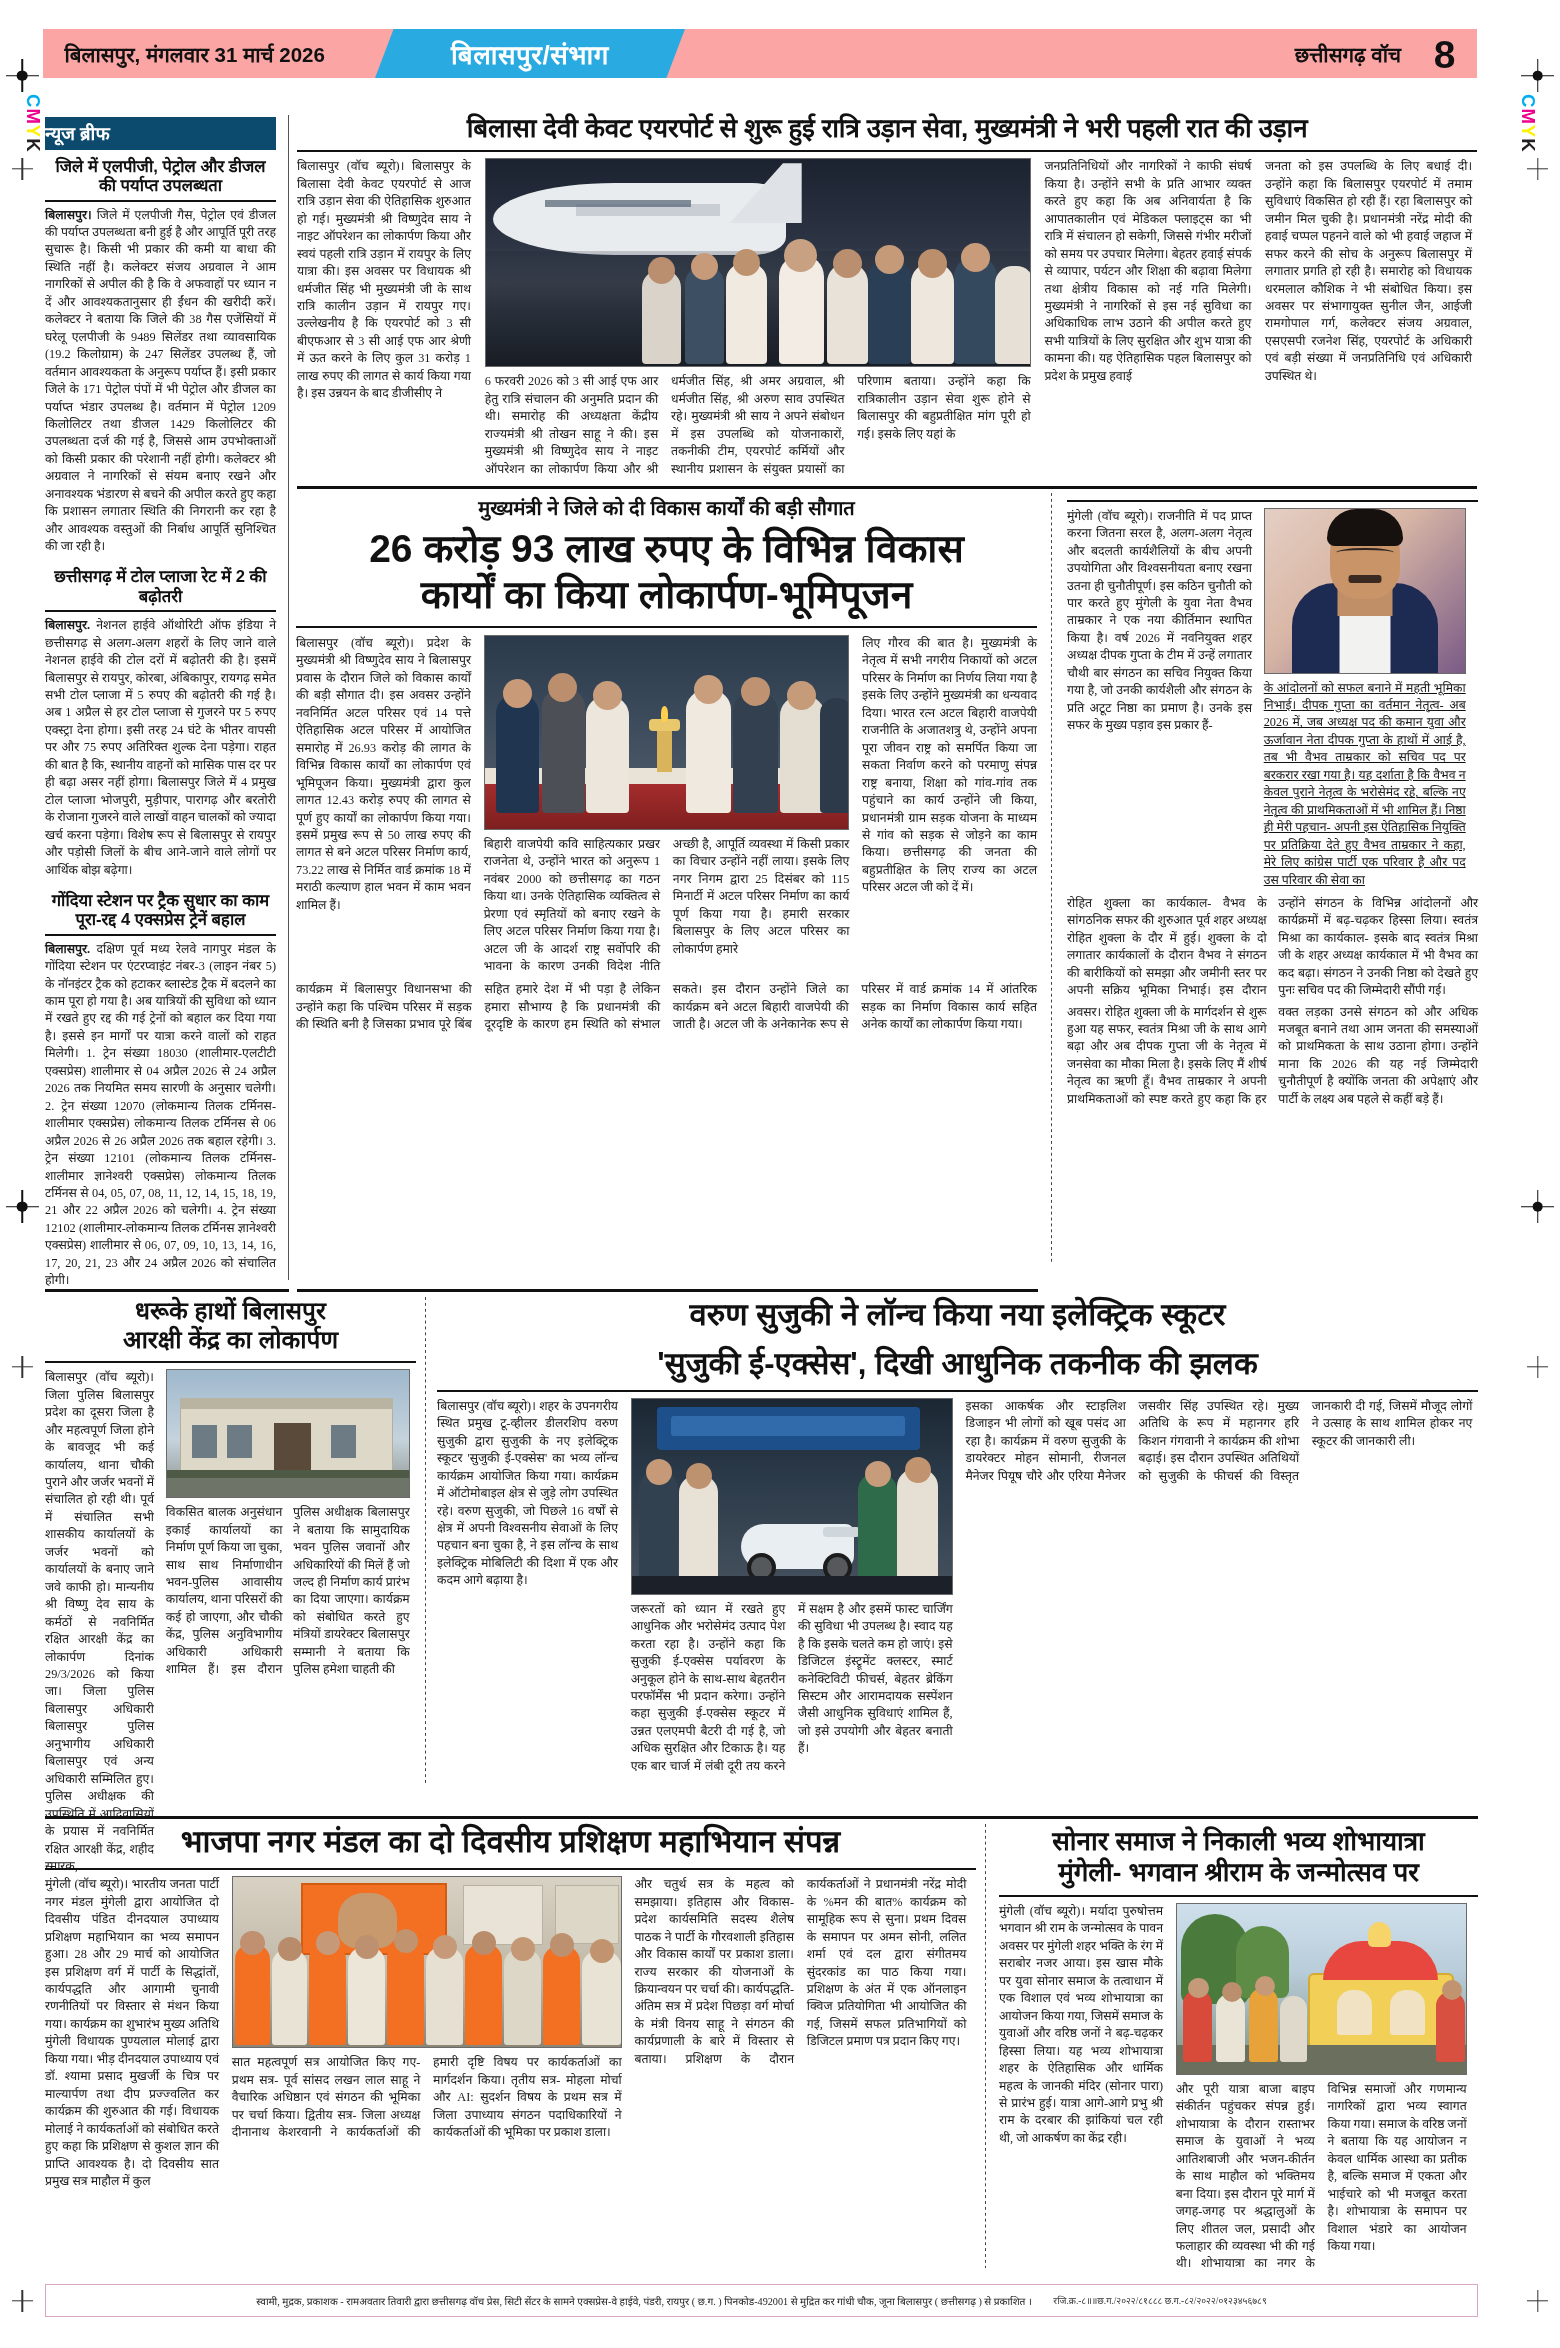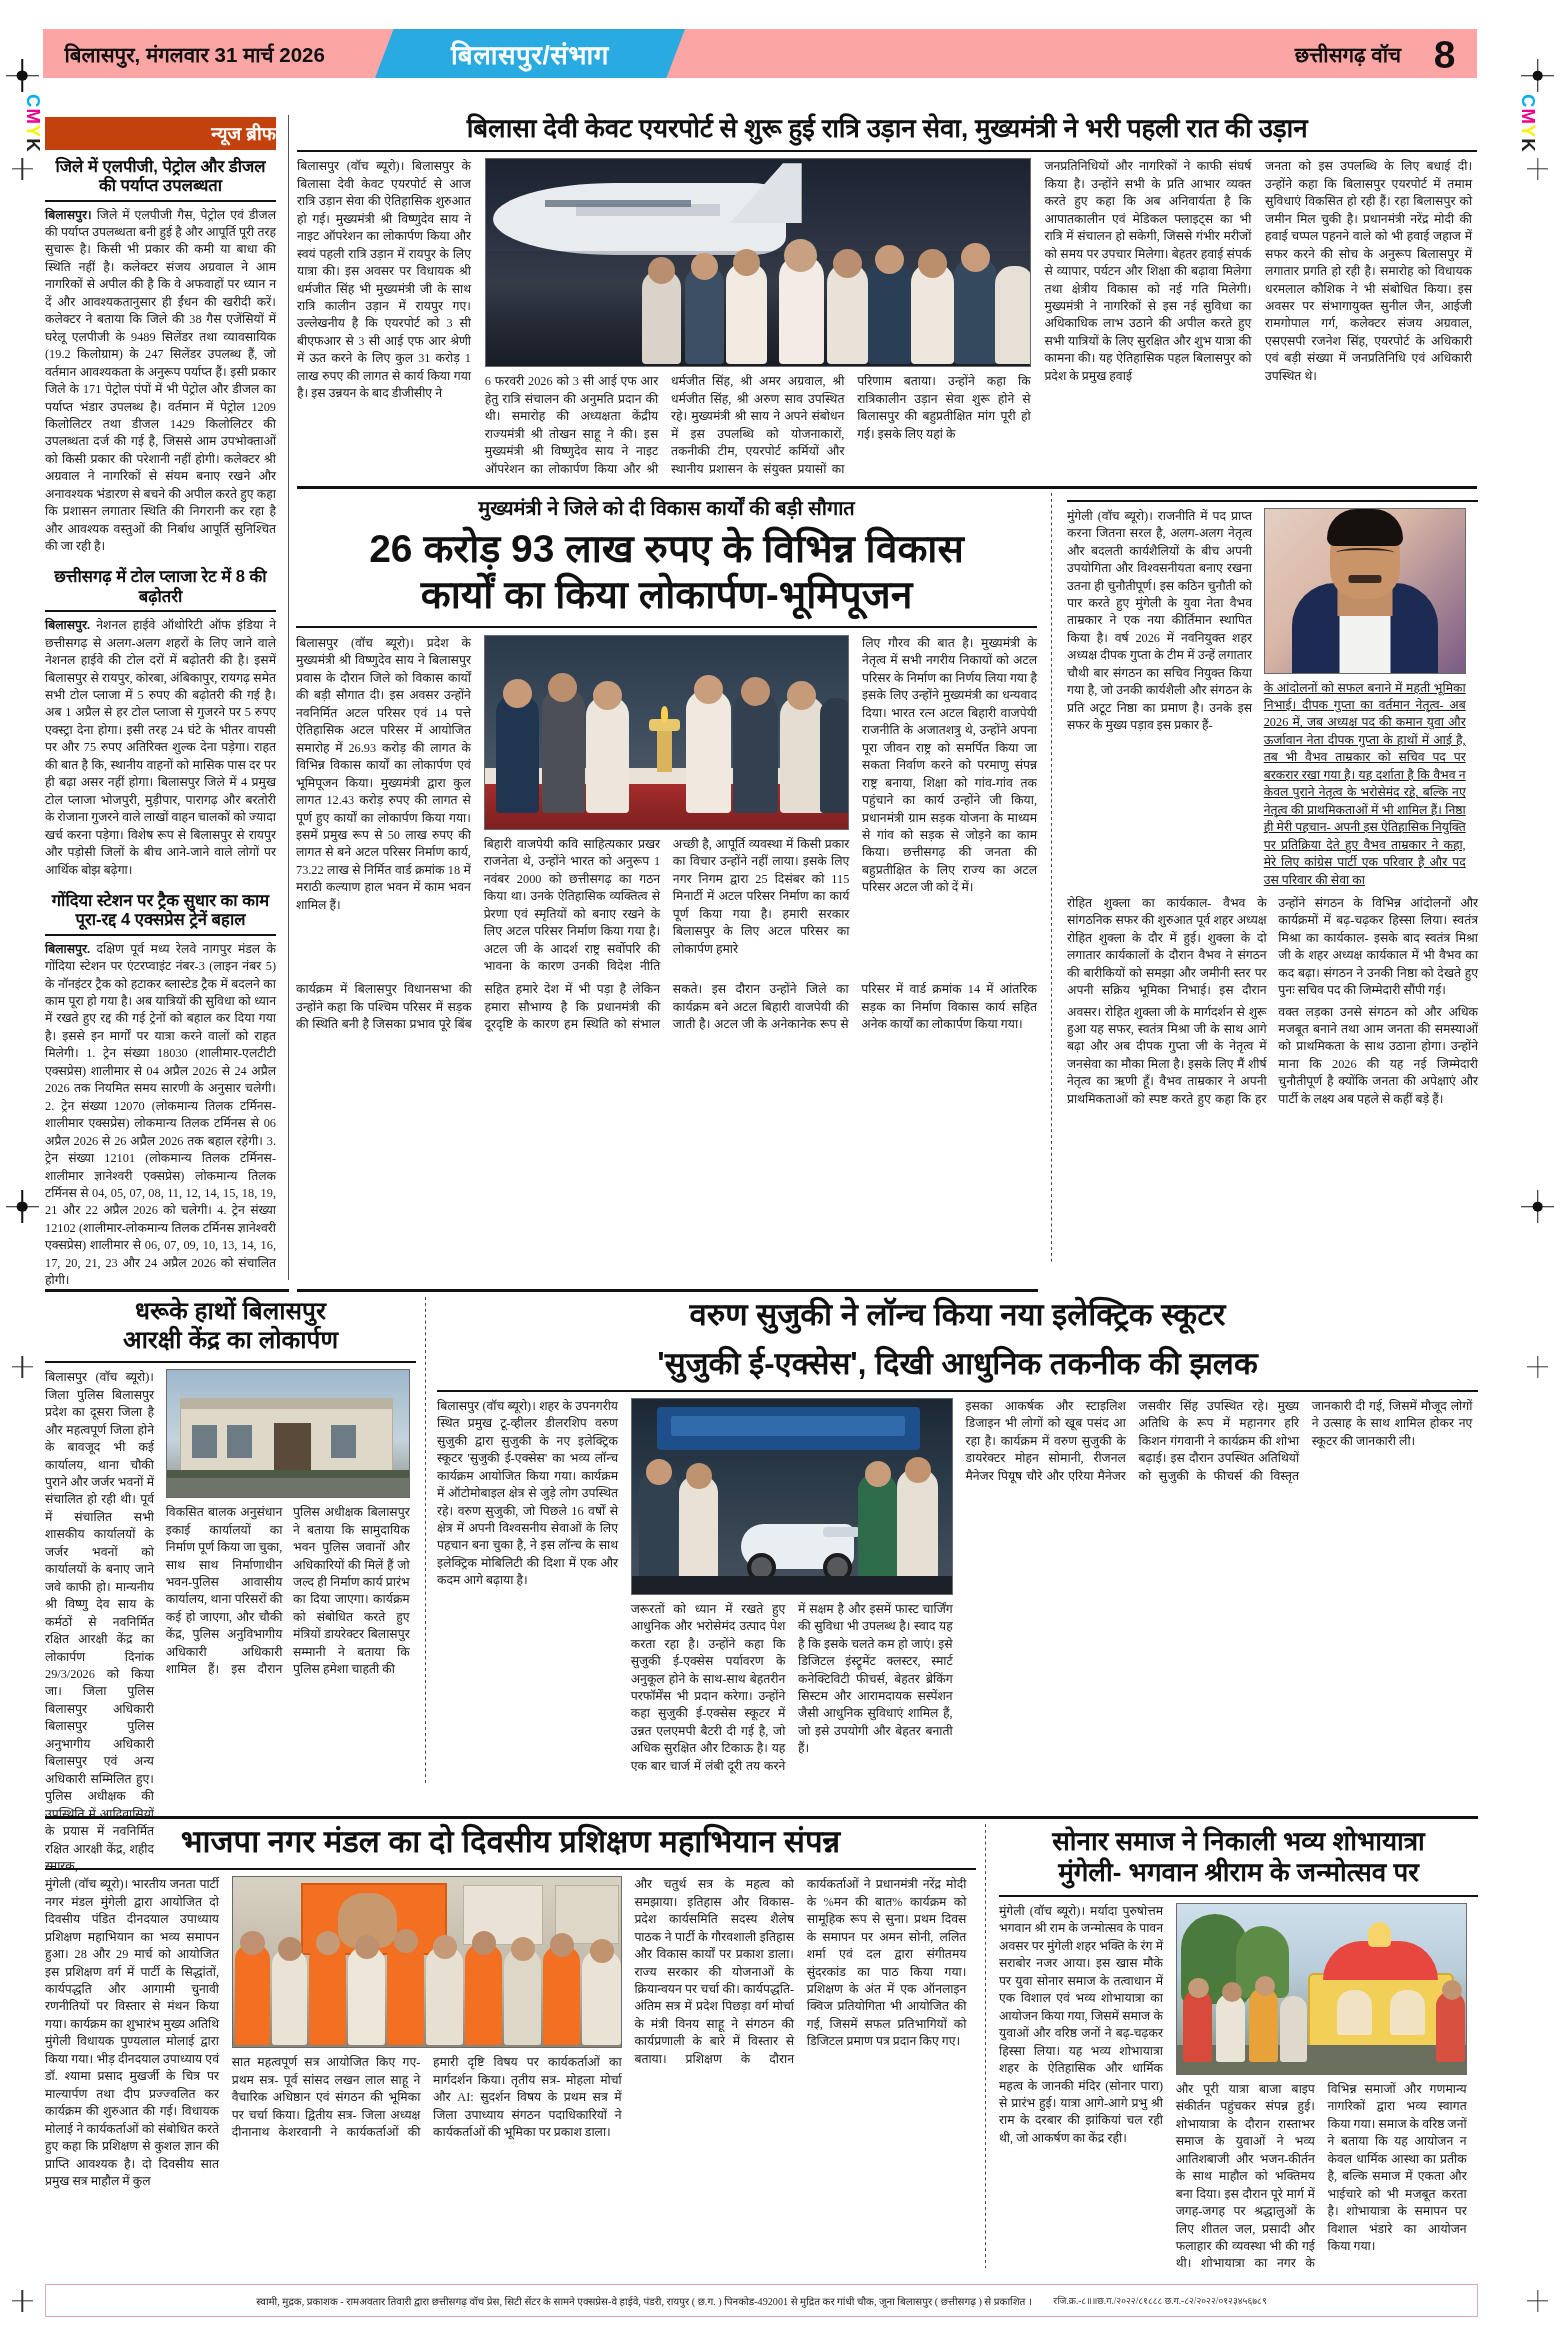--- a/index.html
+++ b/index.html
@@ -131,32 +131,32 @@
   <div class="masthead">
     <div class="date">बिलासपुर, मंगलवार 31 मार्च 2026</div>
     <div class="section-flag">
       <span>बिलासपुर/संभाग</span>
     </div>
     <div class="brand">छत्तीसगढ़ वॉच</div>
     <div class="pageno">8</div>
   </div>
 
   <div class="col" style="left:45px;top:117px;width:231px;height:1161px;">
-    <div style="background:#c2410c;color:#fff;text-align:right;font-family:'Liberation Sans',sans-serif;font-weight:bold;font-size:18.5px;padding:2.9px 0 4.9px;">
+    <div style="background:#0c4a6e;color:#fff;text-align:left;font-family:'Liberation Sans',sans-serif;font-weight:bold;font-size:18.5px;padding:2.9px 0 4.9px;">
       <span>न्यूज ब्रीफ</span>
     </div>
 
     <div class="hl" style="font-size:16.6px;margin:6.8px 0 3.9px;">जिले में एलपीजी, पेट्रोल और डीजल की पर्याप्त उपलब्धता</div>
     <div class="rule" style="margin-bottom:4.9px;"></div>
     <div class="body-txt">
       <b>बिलासपुर।</b>
       <span>जिले में एलपीजी गैस, पेट्रोल एवं डीजल की पर्याप्त उपलब्धता बनी हुई है और आपूर्ति पूरी तरह सुचारू है। किसी भी प्रकार की कमी या बाधा की स्थिति नहीं है। कलेक्टर संजय अग्रवाल ने आम नागरिकों से अपील की है कि वे अफवाहों पर ध्यान न दें और आवश्यकतानुसार ही ईंधन की खरीदी करें। कलेक्टर ने बताया कि जिले की 38 गैस एजेंसियों में घरेलू एलपीजी के 9489 सिलेंडर तथा व्यावसायिक (19.2 किलोग्राम) के 247 सिलेंडर उपलब्ध हैं, जो वर्तमान आवश्यकता के अनुरूप पर्याप्त हैं। इसी प्रकार जिले के 171 पेट्रोल पंपों में भी पेट्रोल और डीजल का पर्याप्त भंडार उपलब्ध है। वर्तमान में पेट्रोल 1209 किलोलिटर तथा डीजल 1429 किलोलिटर की उपलब्धता दर्ज की गई है, जिससे आम उपभोक्ताओं को किसी प्रकार की परेशानी नहीं होगी। कलेक्टर श्री अग्रवाल ने नागरिकों से संयम बनाए रखने और अनावश्यक भंडारण से बचने की अपील करते हुए कहा कि प्रशासन लगातार स्थिति की निगरानी कर रहा है और आवश्यक वस्तुओं की निर्बाध आपूर्ति सुनिश्चित की जा रही है।</span>
     </div>
 
-    <div class="hl" style="font-size:16.6px;margin:11.7px 0 3.9px;">छत्तीसगढ़ में टोल प्लाजा रेट में 8 की बढ़ोतरी</div>
+    <div class="hl" style="font-size:16.6px;margin:11.7px 0 3.9px;">छत्तीसगढ़ में टोल प्लाजा रेट में 2 की बढ़ोतरी</div>
     <div class="rule" style="margin-bottom:4.9px;"></div>
     <div class="body-txt">
       <b>बिलासपुर.</b>
       <span>नेशनल हाईवे ऑथोरिटी ऑफ इंडिया ने छत्तीसगढ़ से अलग-अलग शहरों के लिए जाने वाले नेशनल हाईवे की टोल दरों में बढ़ोतरी की है। इसमें बिलासपुर से रायपुर, कोरबा, अंबिकापुर, रायगढ़ समेत सभी टोल प्लाजा में 5 रुपए की बढ़ोतरी की गई है। अब 1 अप्रैल से हर टोल प्लाजा से गुजरने पर 5 रुपए एक्स्ट्रा देना होगा। इसी तरह 24 घंटे के भीतर वापसी पर और 75 रुपए अतिरिक्त शुल्क देना पड़ेगा। राहत की बात है कि, स्थानीय वाहनों को मासिक पास दर पर ही बढ़ा असर नहीं होगा। बिलासपुर जिले में 4 प्रमुख टोल प्लाजा भोजपुरी, मुड़ीपार, पारागढ़ और बरतोरी के रोजाना गुजरने वाले लाखों वाहन चालकों को ज्यादा खर्च करना पड़ेगा। विशेष रूप से बिलासपुर से रायपुर और पड़ोसी जिलों के बीच आने-जाने वाले लोगों पर आर्थिक बोझ बढ़ेगा।</span>
     </div>
 
     <div class="hl" style="font-size:16.6px;margin:11.7px 0 3.9px;">गोंदिया स्टेशन पर ट्रैक सुधार का काम पूरा-रद्द 4 एक्सप्रेस ट्रेनें बहाल</div>
     <div class="rule" style="margin-bottom:4.9px;"></div>
     <div class="body-txt">
       <b>बिलासपुर.</b>

